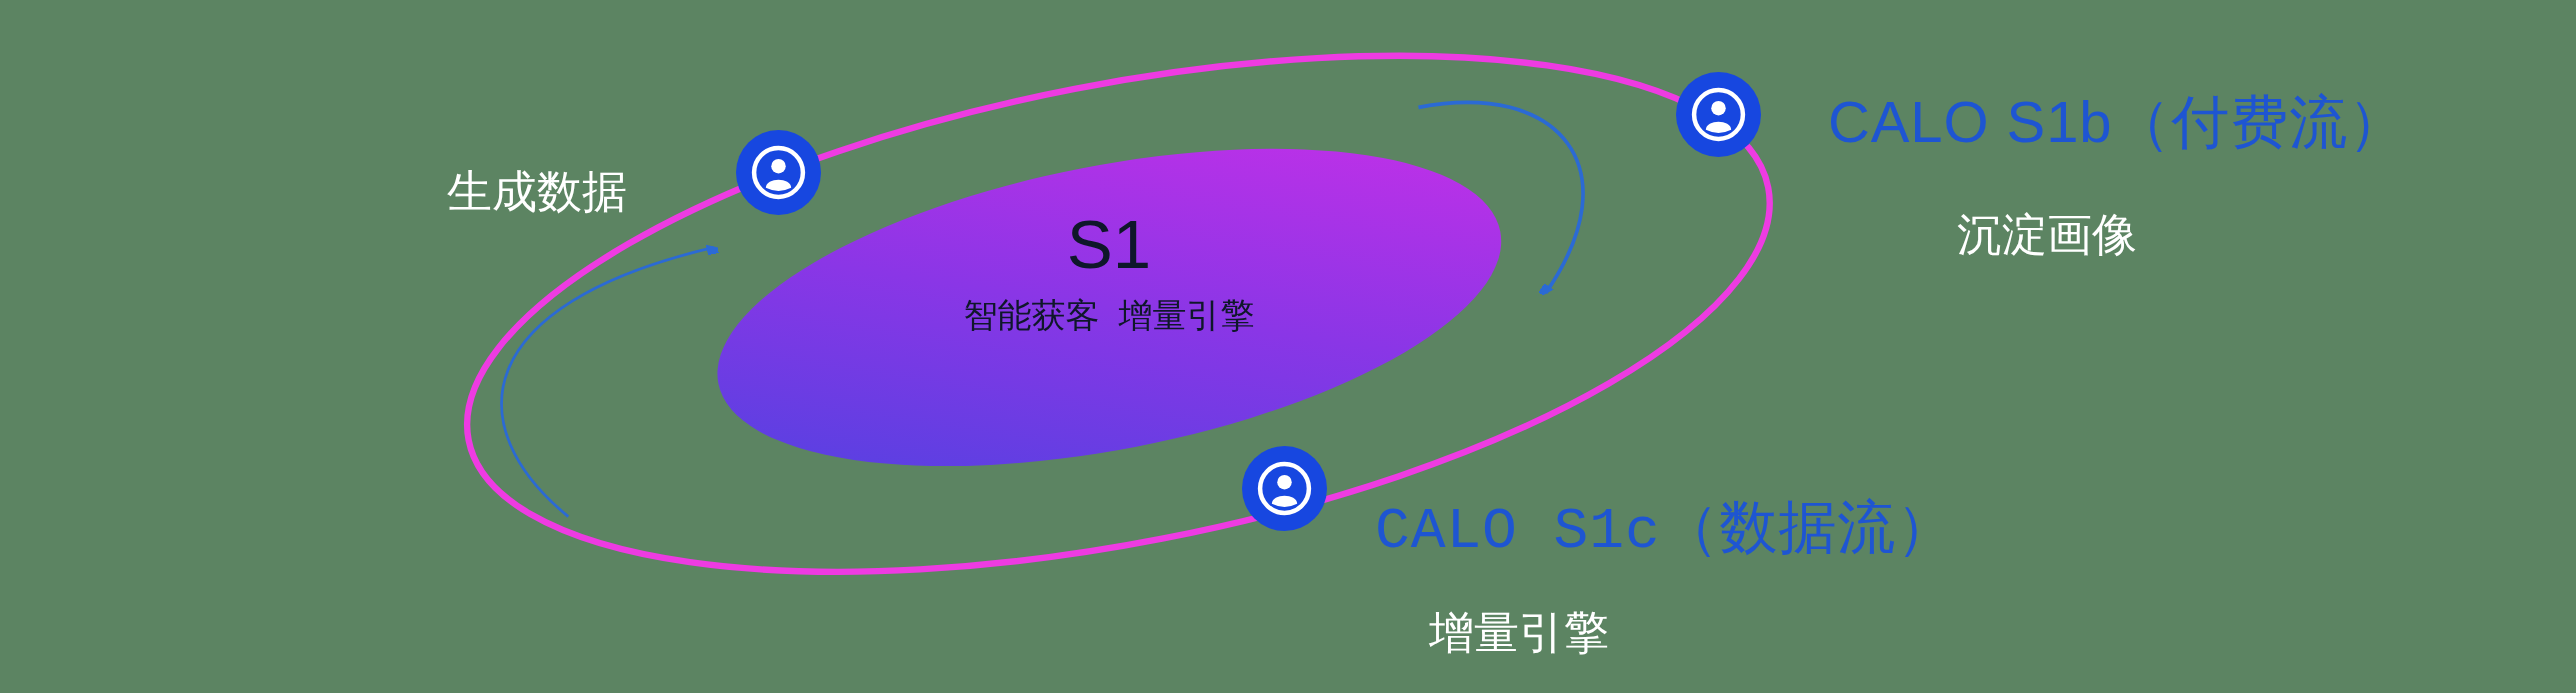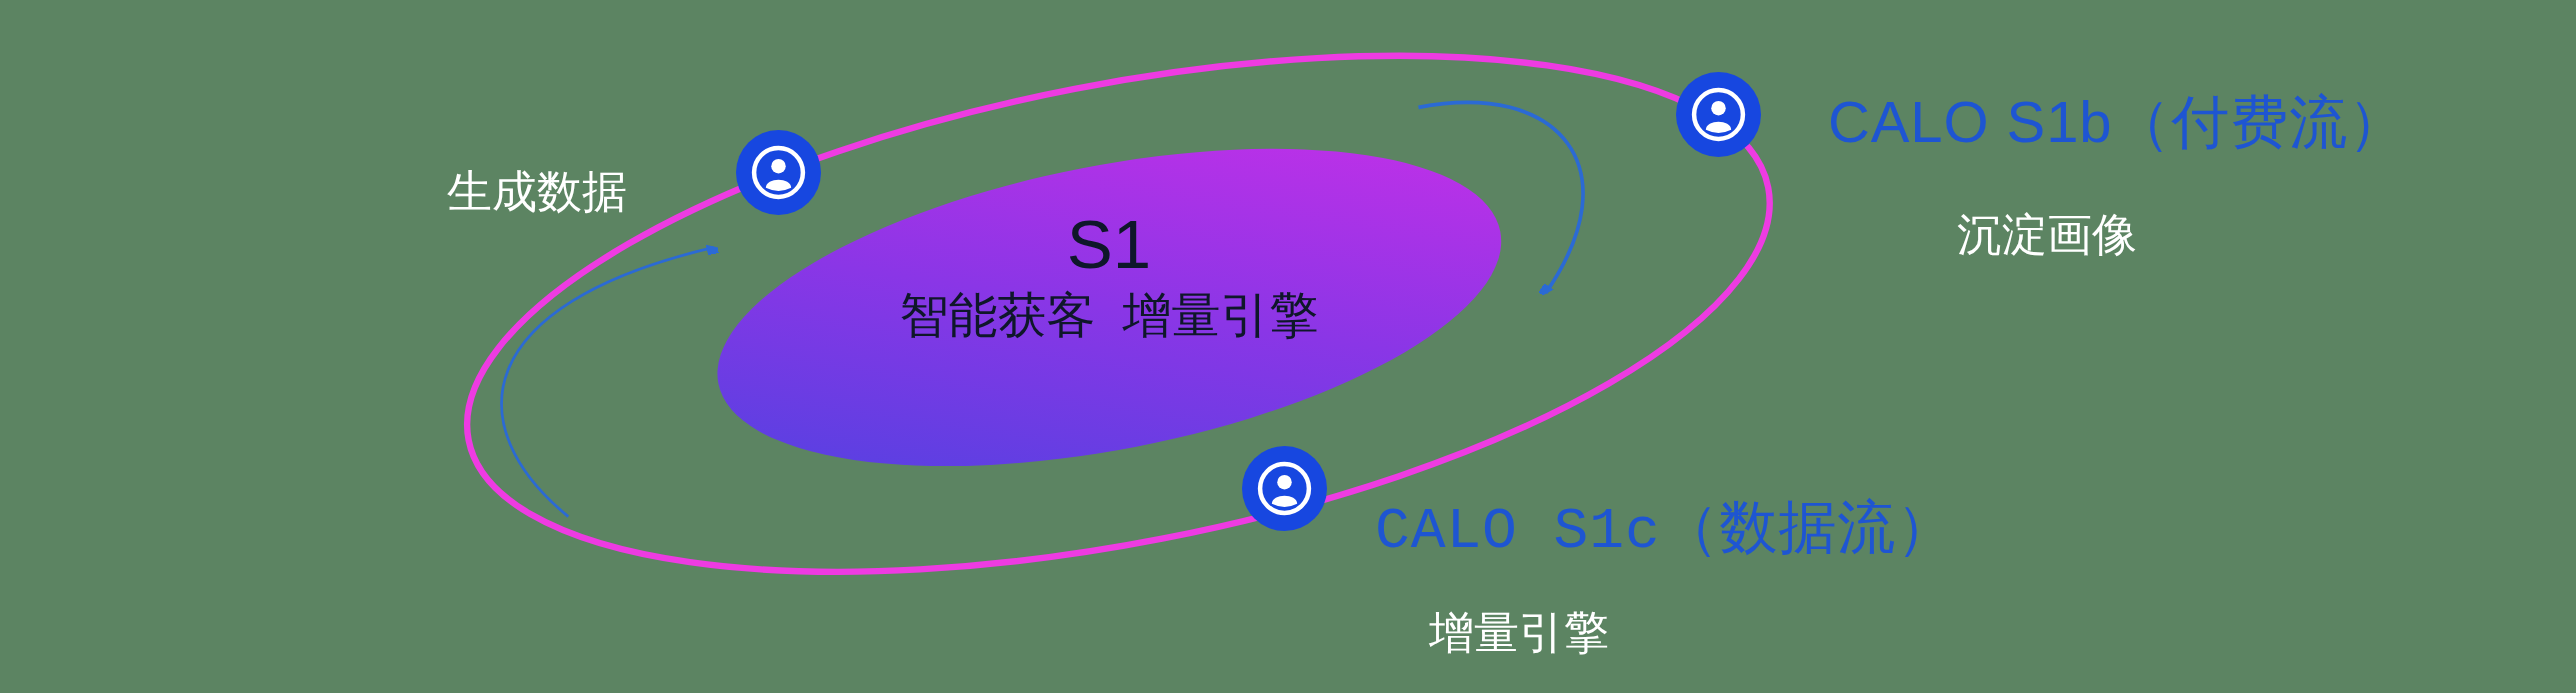--- a/index.html
+++ b/index.html
@@ -38,21 +38,21 @@
     width: 800px;
     text-align: center;
     color: #0f172a;
   }
   .core-title {
     font-size: 69px;
     font-weight: 500;
     line-height: 76px;
   }
   .core-subtitle {
-    font-size: 49px;
+    font-size: 34px;
     font-weight: 400;
     line-height: 64px;
     white-space: pre;
   }
   .node-icon {
     position: absolute;
     width: 85px;
     height: 85px;
   }
   .node-icon svg { display: block; width: 85px; height: 85px; }

